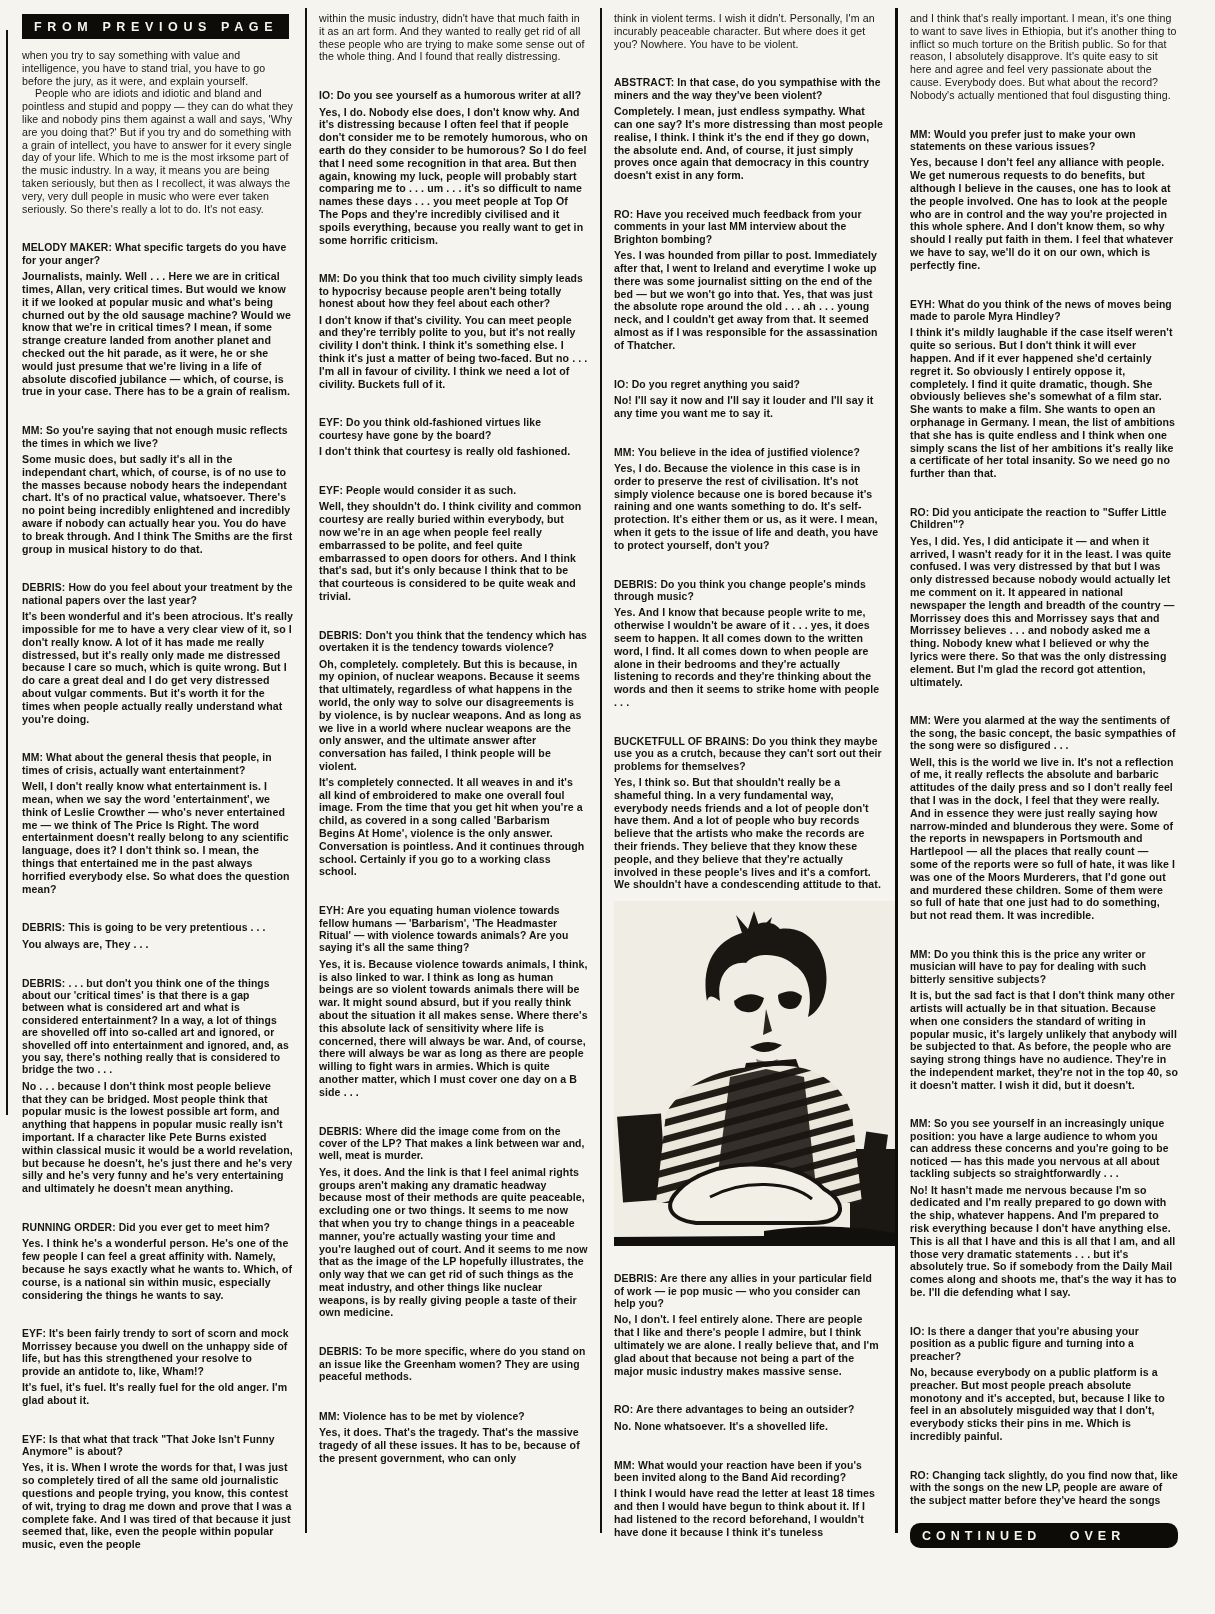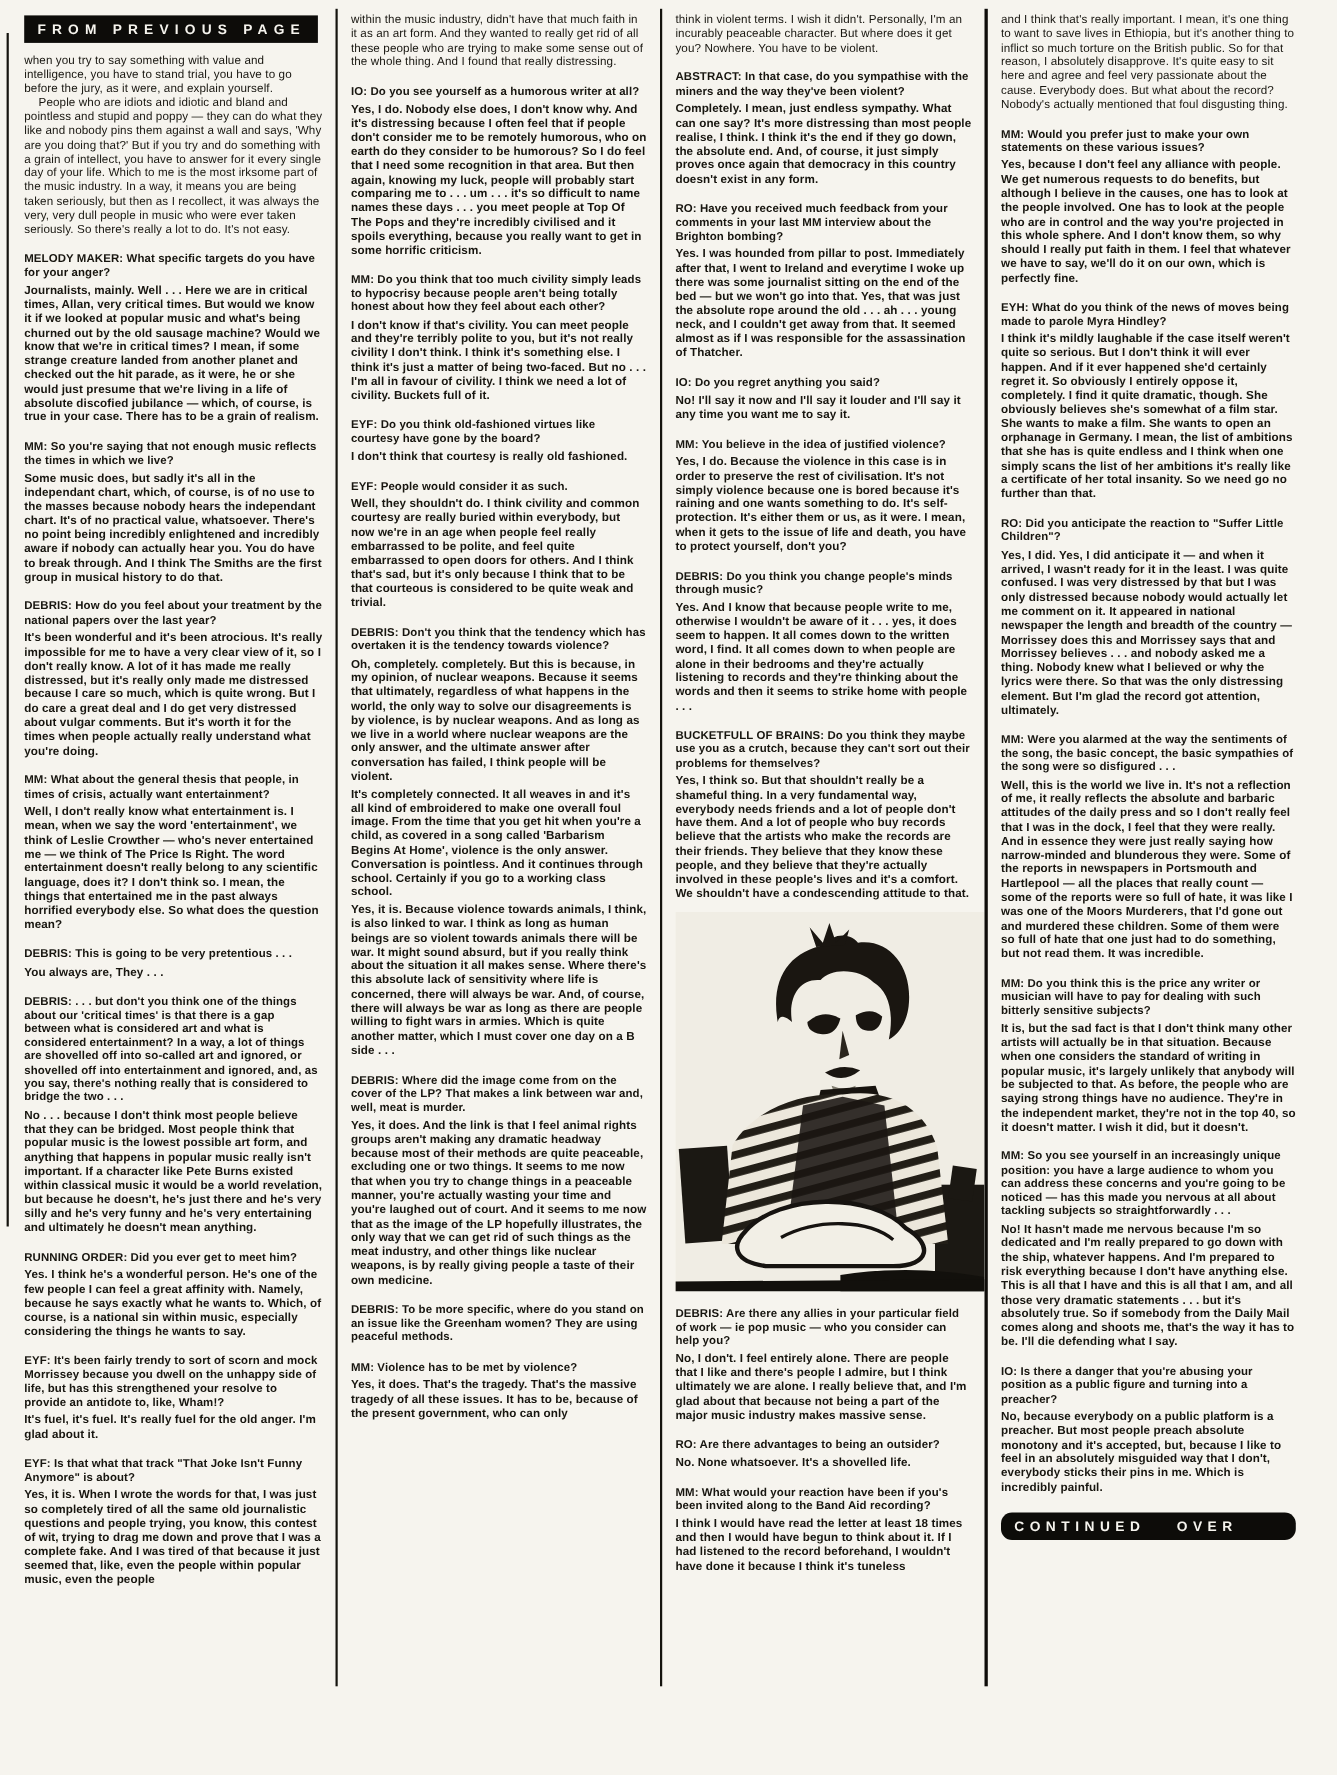--- a/index.html
+++ b/index.html
@@ -27,21 +27,21 @@
     padding:4px 12px 0 12px;
     box-sizing:border-box;
     position:relative;
     height:1525px;
   }
   .col + .col{border-left:2px solid #15130e;}
   .col:last-child{border-left:3px solid #0f0d0a;}
   p{margin:0;font-size:10.6px;line-height:12.8px;letter-spacing:.1px;}
   p.q{
     font-weight:bold;
-    margin-top:15px;
+    margin-top:27px;
     font-size:10.4px;line-height:12.4px;
   }
   p.a{margin-top:3px;font-weight:bold;}
   p.body{margin-top:0;}
   p.body + p.body{text-indent:13px;margin-top:0;}
   [data-column] > p:first-child{margin-top:0;}
   .banner{
     background:#0d0c09;
     color:#f6f4ee;
     font-weight:bold;
@@ -100,20 +100,21 @@
         <p class="a">Yes, I do. Nobody else does, I don't know why. And it's distressing because I often feel that if people don't consider me to be remotely humorous, who on earth do they consider to be humorous? So I do feel that I need some recognition in that area. But then again, knowing my luck, people will probably start comparing me to . . . um . . . it's so difficult to name names these days . . . you meet people at Top Of The Pops and they're incredibly civilised and it spoils everything, because you really want to get in some horrific criticism.</p>
         <p class="q">MM: Do you think that too much civility simply leads to hypocrisy because people aren't being totally honest about how they feel about each other?</p>
         <p class="a">I don't know if that's civility. You can meet people and they're terribly polite to you, but it's not really civility I don't think. I think it's something else. I think it's just a matter of being two-faced. But no . . . I'm all in favour of civility. I think we need a lot of civility. Buckets full of it.</p>
         <p class="q">EYF: Do you think old-fashioned virtues like courtesy have gone by the board?</p>
         <p class="a">I don't think that courtesy is really old fashioned.</p>
         <p class="q">EYF: People would consider it as such.</p>
         <p class="a">Well, they shouldn't do. I think civility and common courtesy are really buried within everybody, but now we're in an age when people feel really embarrassed to be polite, and feel quite embarrassed to open doors for others. And I think that's sad, but it's only because I think that to be that courteous is considered to be quite weak and trivial.</p>
         <p class="q">DEBRIS: Don't you think that the tendency which has overtaken it is the tendency towards violence?</p>
         <p class="a">Oh, completely. completely. But this is because, in my opinion, of nuclear weapons. Because it seems that ultimately, regardless of what happens in the world, the only way to solve our disagreements is by violence, is by nuclear weapons. And as long as we live in a world where nuclear weapons are the only answer, and the ultimate answer after conversation has failed, I think people will be violent.</p>
         <p class="a">It's completely connected. It all weaves in and it's all kind of embroidered to make one overall foul image. From the time that you get hit when you're a child, as covered in a song called 'Barbarism Begins At Home', violence is the only answer. Conversation is pointless. And it continues through school. Certainly if you go to a working class school.</p>
+        <p class="q">EYH: Are you equating human violence towards fellow humans — 'Barbarism', 'The Headmaster Ritual' — with violence towards animals? Are you saying it's all the same thing?</p>
         <p class="a">Yes, it is. Because violence towards animals, I think, is also linked to war. I think as long as human beings are so violent towards animals there will be war. It might sound absurd, but if you really think about the situation it all makes sense. Where there's this absolute lack of sensitivity where life is concerned, there will always be war. And, of course, there will always be war as long as there are people willing to fight wars in armies. Which is quite another matter, which I must cover one day on a B side . . .</p>
         <p class="q">DEBRIS: Where did the image come from on the cover of the LP? That makes a link between war and, well, meat is murder.</p>
         <p class="a">Yes, it does. And the link is that I feel animal rights groups aren't making any dramatic headway because most of their methods are quite peaceable, excluding one or two things. It seems to me now that when you try to change things in a peaceable manner, you're actually wasting your time and you're laughed out of court. And it seems to me now that as the image of the LP hopefully illustrates, the only way that we can get rid of such things as the meat industry, and other things like nuclear weapons, is by really giving people a taste of their own medicine.</p>
         <p class="q">DEBRIS: To be more specific, where do you stand on an issue like the Greenham women? They are using peaceful methods.</p>
         <p class="q">MM: Violence has to be met by violence?</p>
         <p class="a">Yes, it does. That's the tragedy. That's the massive tragedy of all these issues. It has to be, because of the present government, who can only</p>
       </div>
   </div>
   <div class="col">
     <div data-column="2">
@@ -189,16 +190,17 @@
         <p class="q">RO: Did you anticipate the reaction to "Suffer Little Children"?</p>
         <p class="a">Yes, I did. Yes, I did anticipate it — and when it arrived, I wasn't ready for it in the least. I was quite confused. I was very distressed by that but I was only distressed because nobody would actually let me comment on it. It appeared in national newspaper the length and breadth of the country — Morrissey does this and Morrissey says that and Morrissey believes . . . and nobody asked me a thing. Nobody knew what I believed or why the lyrics were there. So that was the only distressing element. But I'm glad the record got attention, ultimately.</p>
         <p class="q">MM: Were you alarmed at the way the sentiments of the song, the basic concept, the basic sympathies of the song were so disfigured . . .</p>
         <p class="a">Well, this is the world we live in. It's not a reflection of me, it really reflects the absolute and barbaric attitudes of the daily press and so I don't really feel that I was in the dock, I feel that they were really. And in essence they were just really saying how narrow-minded and blunderous they were. Some of the reports in newspapers in Portsmouth and Hartlepool — all the places that really count — some of the reports were so full of hate, it was like I was one of the Moors Murderers, that I'd gone out and murdered these children. Some of them were so full of hate that one just had to do something, but not read them. It was incredible.</p>
         <p class="q">MM: Do you think this is the price any writer or musician will have to pay for dealing with such bitterly sensitive subjects?</p>
         <p class="a">It is, but the sad fact is that I don't think many other artists will actually be in that situation. Because when one considers the standard of writing in popular music, it's largely unlikely that anybody will be subjected to that. As before, the people who are saying strong things have no audience. They're in the independent market, they're not in the top 40, so it doesn't matter. I wish it did, but it doesn't.</p>
         <p class="q">MM: So you see yourself in an increasingly unique position: you have a large audience to whom you can address these concerns and you're going to be noticed — has this made you nervous at all about tackling subjects so straightforwardly . . .</p>
         <p class="a">No! It hasn't made me nervous because I'm so dedicated and I'm really prepared to go down with the ship, whatever happens. And I'm prepared to risk everything because I don't have anything else. This is all that I have and this is all that I am, and all those very dramatic statements . . . but it's absolutely true. So if somebody from the Daily Mail comes along and shoots me, that's the way it has to be. I'll die defending what I say.</p>
         <p class="q">IO: Is there a danger that you're abusing your position as a public figure and turning into a preacher?</p>
         <p class="a">No, because everybody on a public platform is a preacher. But most people preach absolute monotony and it's accepted, but, because I like to feel in an absolutely misguided way that I don't, everybody sticks their pins in me. Which is incredibly painful.</p>
+        <p class="q">RO: Changing tack slightly, do you find now that, like with the songs on the new LP, people are aware of the subject matter before they've heard the songs</p>
       </div>
     <div class="banner footer">CONTINUED OVER</div>
   </div>
 </div>
 
 </body></html>

